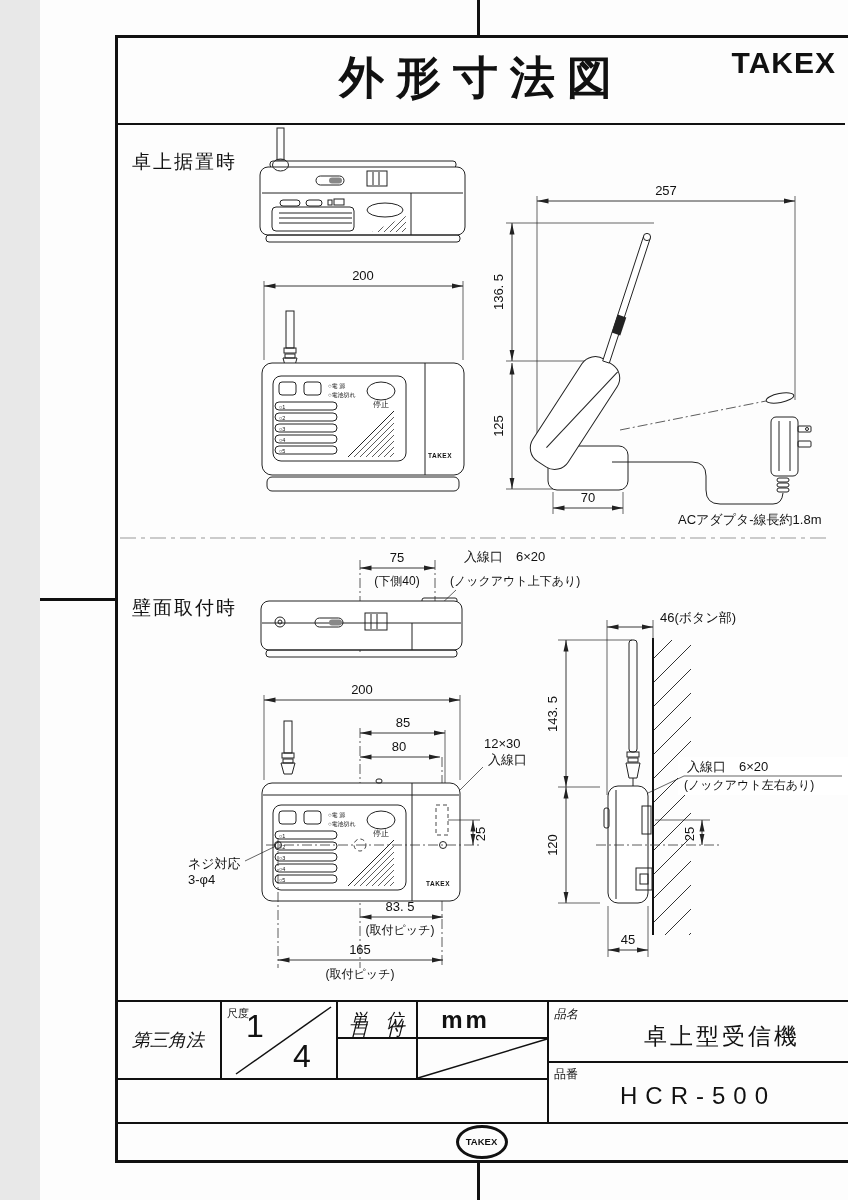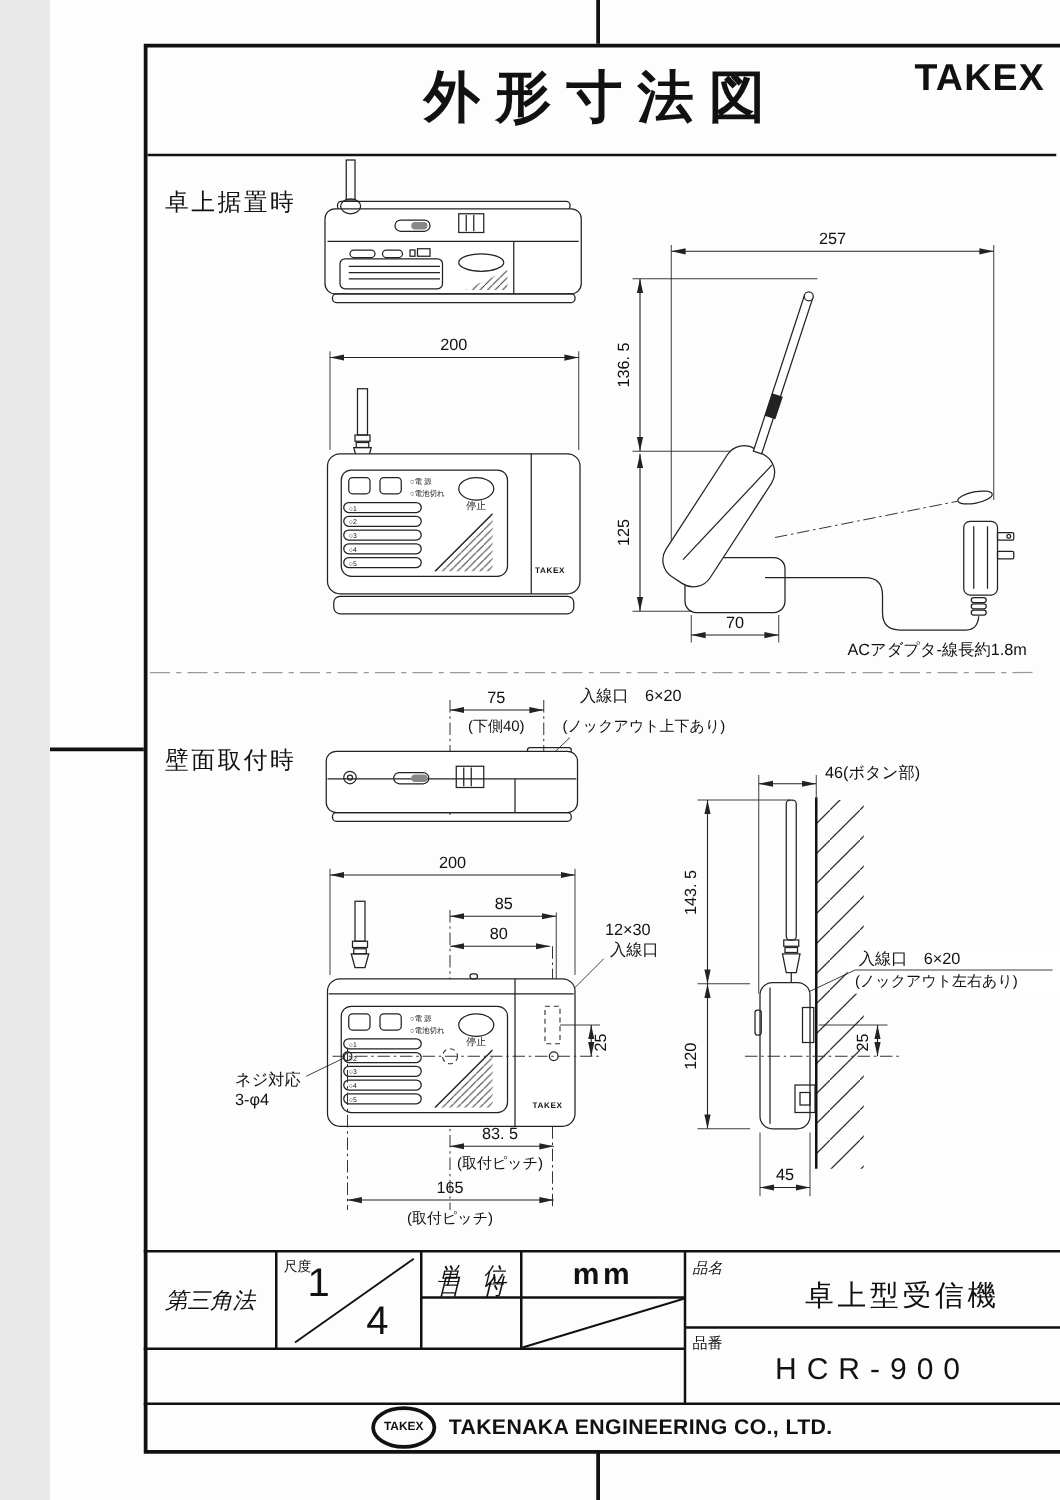--- a/index.html
+++ b/index.html
@@ -320,25 +320,24 @@
       <path d="M378,1078 L507,1039" stroke-width="1.5"></path>
       <path d="M196,1074 L291,1007" stroke-width="1.5"></path>
     </g>
   </svg>
 
   <div class="abs cell f14" style="left:75px;top:1001px;width:106px;height:78px;">第三角法</div>
   <div class="abs f11" style="left:187px;top:1006px;">尺度</div>
   <div class="abs scaleN" style="left:206px;top:1008px;">1</div>
   <div class="abs scaleN" style="left:253px;top:1038px;">4</div>
   <div class="abs cell f14" style="left:297px;top:1001px;width:80px;height:37px;">単　位</div>
-  <div class="abs cell mmv" style="left:377px;top:1001px;width:131px;height:37px;">mm</div>
+  <div class="abs cell mmv" style="left:360px;top:1001px;width:131px;height:37px;">mm</div>
   <div class="abs cell f14" style="left:297px;top:1008px;width:80px;height:41px;">日　付</div>
   <div class="abs f12" style="left:514px;top:1006px;font-style:italic;">品名</div>
   <div class="abs cell pname" style="left:508px;top:1012px;width:300px;height:48px;">卓上型受信機</div>
   <div class="abs f12" style="left:514px;top:1066px;text-align:center;">品番</div>
-  <div class="abs cell pnum" style="left:508px;top:1072px;width:300px;height:48px;">HCR-900</div>
+  <div class="abs cell pnum" style="left:508px;top:1072px;width:300px;height:48px;">HCR-500</div>
 
   <div class="abs footer">
     <div class="logo-oval">TAKEX</div>
-    <div class="company">TAKENAKA ENGINEERING CO., LTD.</div>
   </div>
 
 </div>
 
 </body></html>

